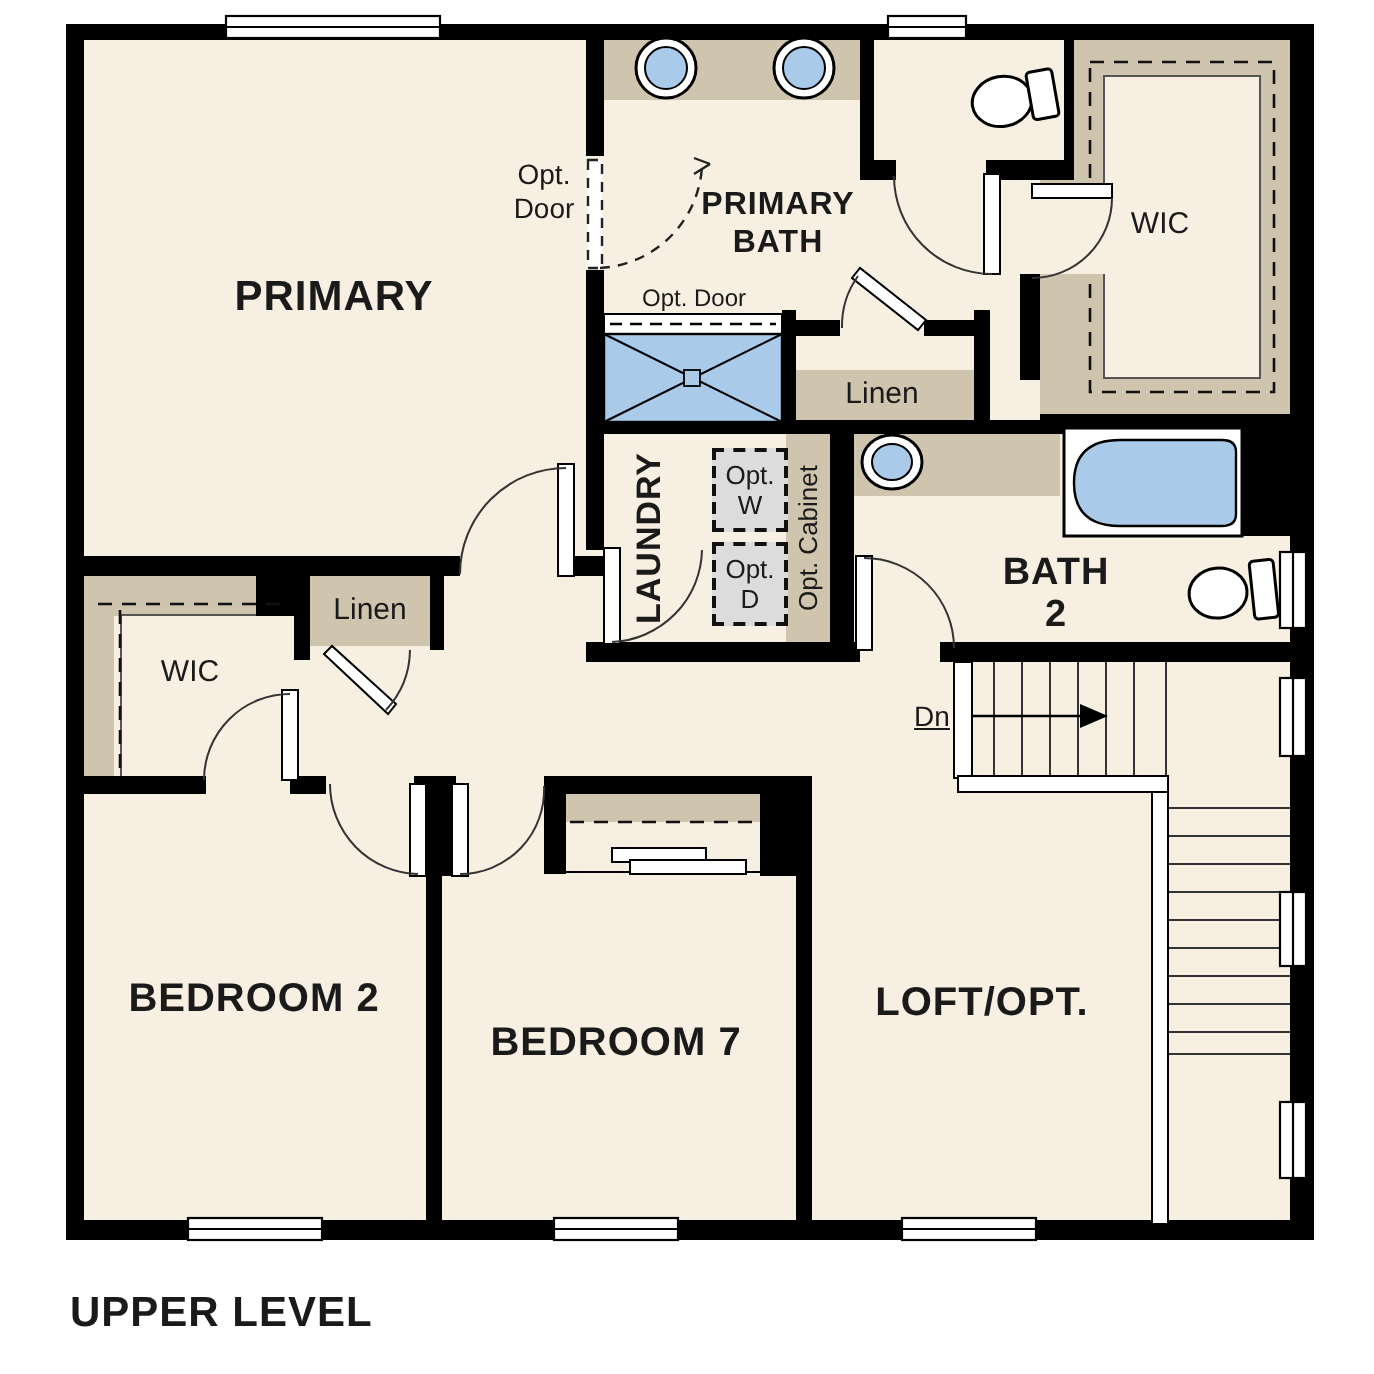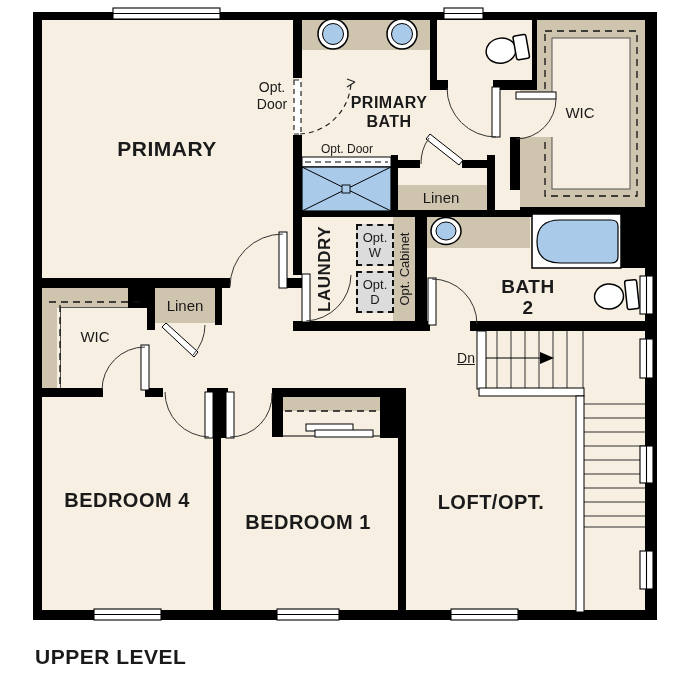--- a/index.html
+++ b/index.html
@@ -248,19 +248,19 @@
   <div class="sm" style="left:441px;top:197px;font-size:15px;">Linen</div>
   <div class="lbl vert" style="left:325px;top:269px;font-size:17px;">LAUNDRY</div>
   <div class="sm vert" style="left:404px;top:269px;font-size:13px;">Opt. Cabinet</div>
   <div class="lbl" style="left:528px;top:297px;font-size:19px;line-height:21px;">
     <div>BATH</div>
       <div>2</div>
   </div>
   <div class="sm" style="left:185px;top:305px;font-size:15px;">Linen</div>
   <div class="sm" style="left:95px;top:336px;font-size:15px;">WIC</div>
   <div class="sm" style="left:466px;top:358px;font-size:14px;text-decoration:underline;">Dn</div>
-  <div class="lbl" style="left:127px;top:500px;font-size:20px;">BEDROOM 4</div>
-  <div class="lbl" style="left:308px;top:522px;font-size:20px;">BEDROOM 1</div>
+  <div class="lbl" style="left:127px;top:500px;font-size:20px;">BEDROOM 2</div>
+  <div class="lbl" style="left:308px;top:522px;font-size:20px;">BEDROOM 7</div>
   <div class="lbl" style="left:491px;top:502px;font-size:20px;line-height:23px;">
     <div>LOFT/OPT.</div>
   </div>
   <div class="title" style="left:35px;top:645px;">UPPER LEVEL</div>
 </div>
 
 </body></html>

